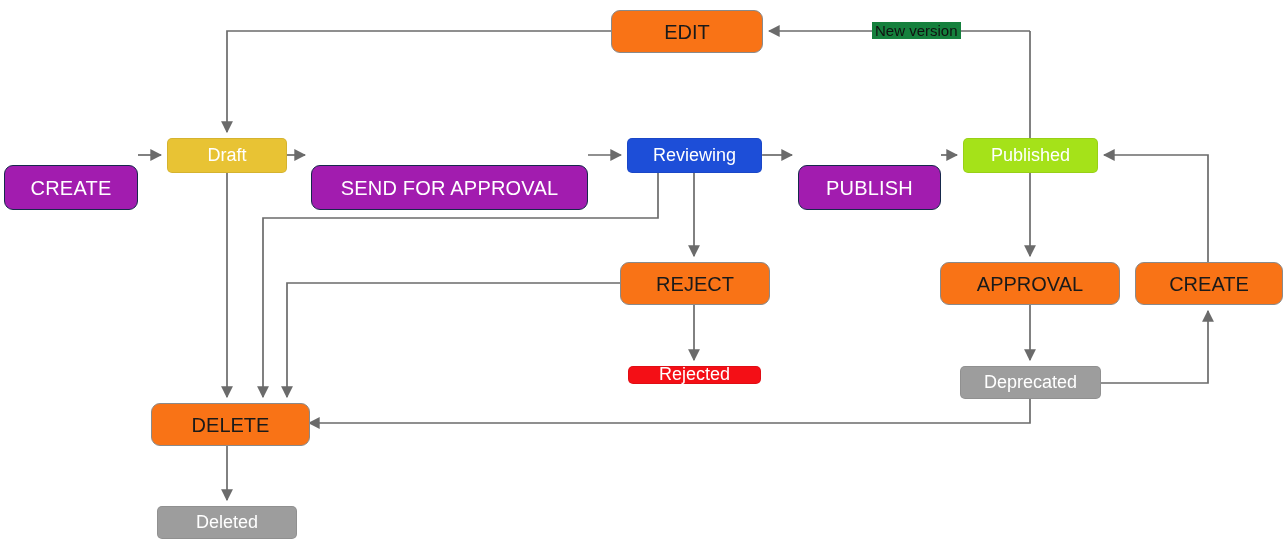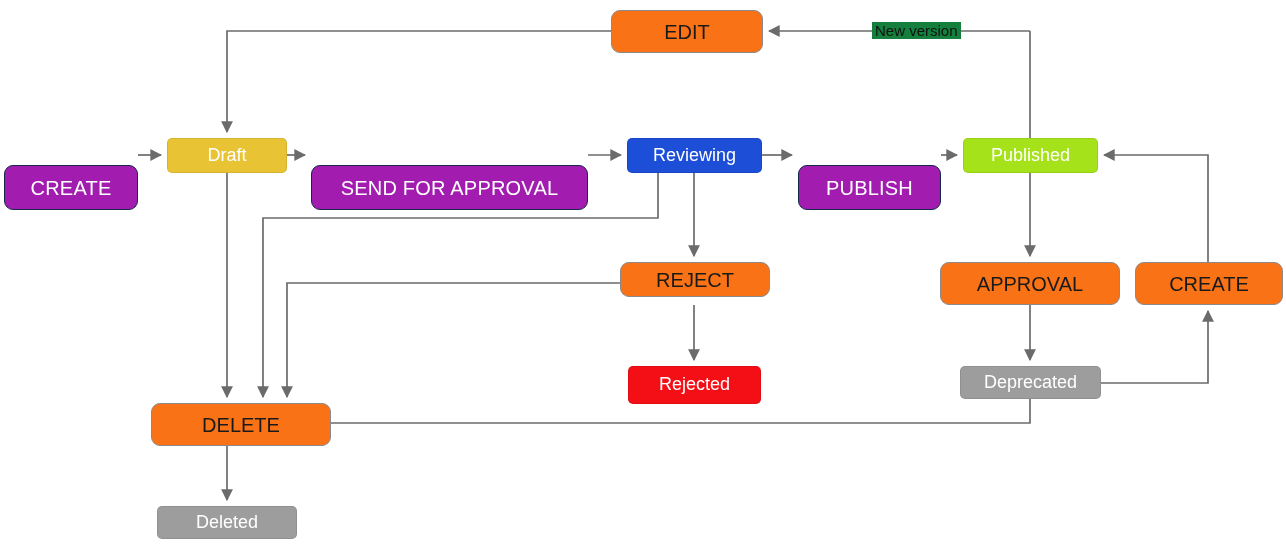--- a/index.html
+++ b/index.html
@@ -108,25 +108,25 @@
   </svg>
 
   <div id="node-layer">
       <div class="node n-action " style="left: 4px; top: 133px; width: 134px; height: 45px;">CREATE</div>
       <div class="node n-state s-draft" style="left: 167px; top: 138px; width: 120px; height: 35px;">Draft</div>
       <div class="node n-action " style="left: 311px; top: 133px; width: 277px; height: 45px;">SEND FOR APPROVAL</div>
       <div class="node n-state s-reviewing" style="left: 627px; top: 138px; width: 135px; height: 35px;">Reviewing</div>
       <div class="node n-action " style="left: 798px; top: 133px; width: 143px; height: 45px;">PUBLISH</div>
       <div class="node n-state s-published" style="left: 963px; top: 138px; width: 135px; height: 35px;">Published</div>
       <div class="node n-plain " style="left: 611px; top: 10px; width: 152px; height: 43px;">EDIT</div>
-      <div class="node n-plain " style="left: 620px; top: 262px; width: 150px; height: 35px;">REJECT</div>
-      <div class="node n-state s-rejected" style="left: 628px; top: 366px; width: 133px; height: 38px;">Rejected</div>
+      <div class="node n-plain " style="left: 620px; top: 262px; width: 150px; height: 43px;">REJECT</div>
+      <div class="node n-state s-rejected" style="left: 628px; top: 366px; width: 133px; height: 18px;">Rejected</div>
       <div class="node n-plain " style="left: 940px; top: 262px; width: 180px; height: 43px;">APPROVAL</div>
       <div class="node n-plain " style="left: 1135px; top: 262px; width: 148px; height: 43px;">CREATE</div>
       <div class="node n-state s-deprecated" style="left: 960px; top: 366px; width: 141px; height: 33px;">Deprecated</div>
-      <div class="node n-plain " style="left: 151px; top: 403px; width: 180px; height: 43px;">DELETE</div>
+      <div class="node n-plain " style="left: 151px; top: 403px; width: 159px; height: 43px;">DELETE</div>
       <div class="node n-state s-deleted" style="left: 157px; top: 506px; width: 140px; height: 33px;">Deleted</div>
     </div>
   <div id="label-layer">
       <div class="edge-label" style="left: 872px; top: 22px;">New version</div>
     </div>
 
 </div>
 
 </body></html>

